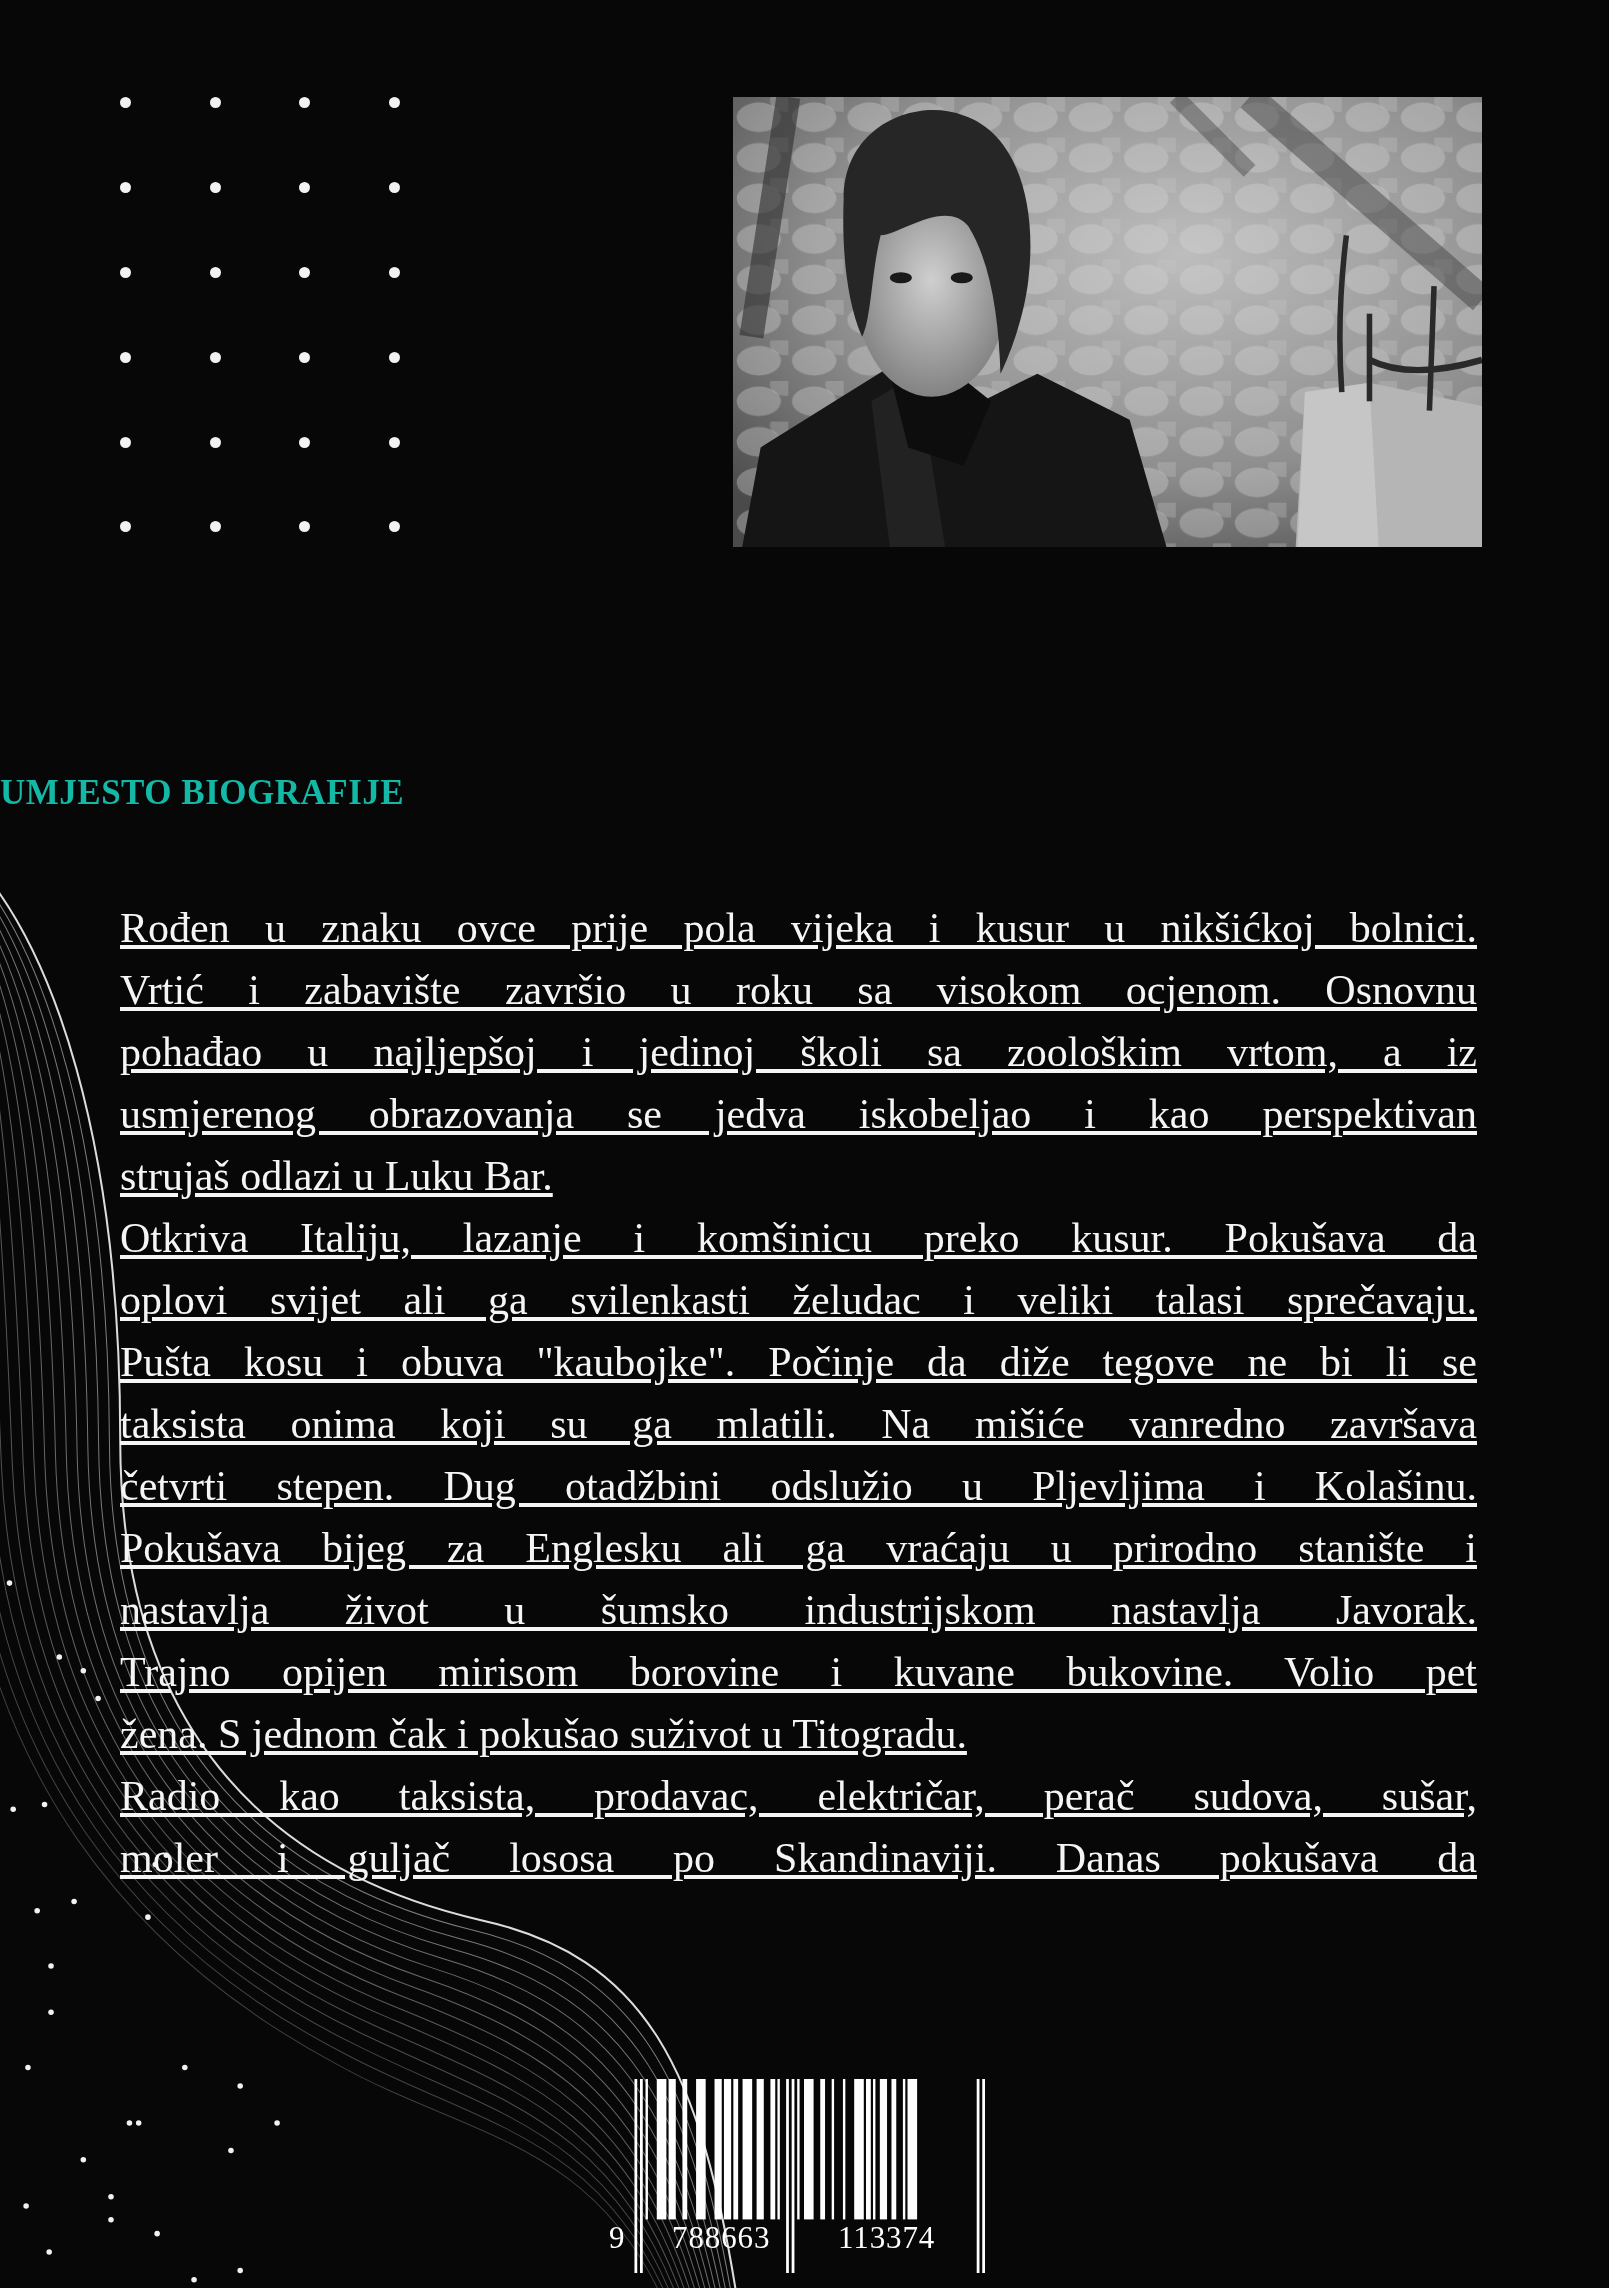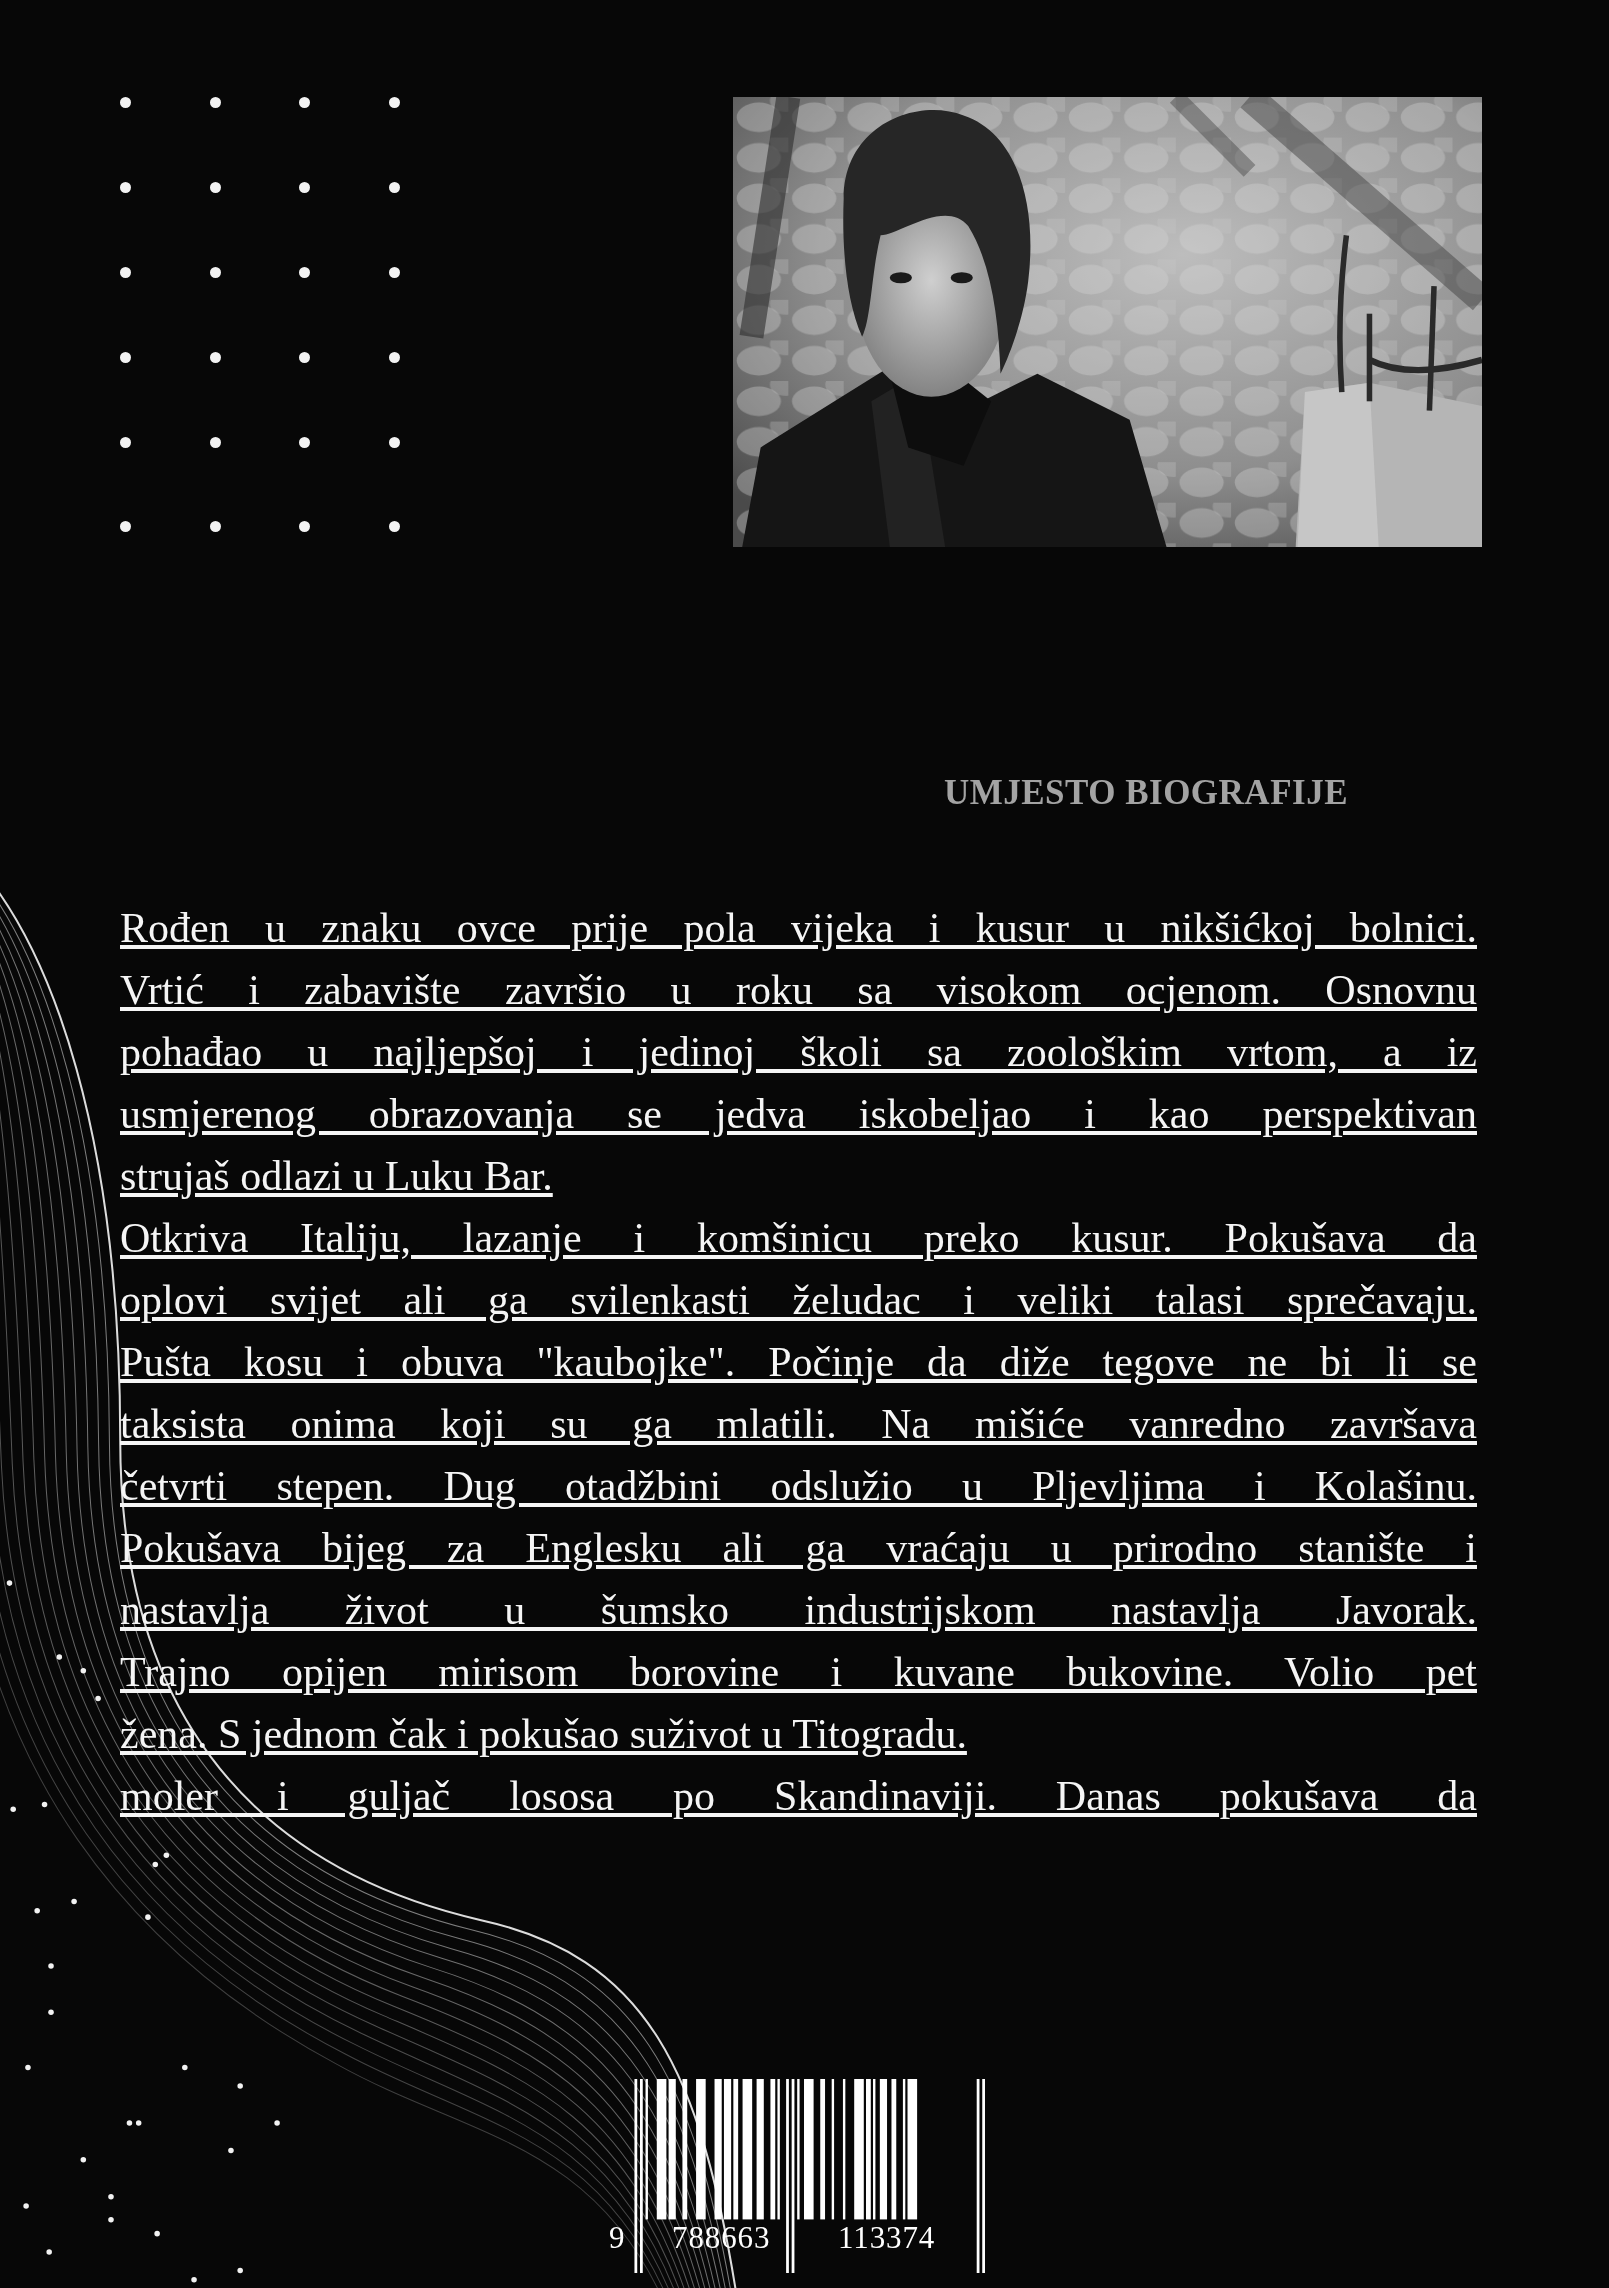--- a/index.html
+++ b/index.html
@@ -21,24 +21,24 @@
     position: absolute; left: 733px; top: 97px; width: 749px; height: 450px;
     overflow: hidden;
     background: #888;
   }
   .photo svg { display: block; width: 100%; height: 100%; }
   .waves {
     position: absolute; left: 0; top: 868px; width: 831px; height: 1421px;
   }
   .title {
     position: absolute; left: 0; width: 1348px; top: 773px;
-    text-align: right;
+    text-align: left;
     font-family: "Liberation Serif", "DejaVu Serif", serif;
     font-weight: bold; font-size: 35px; letter-spacing: 0.5px;
-    color: #a3a3a3;
+    color: #14b8a6;
   }
   .bio {
     position: absolute; left: 120px; top: 897px; width: 1357px;
     font-family: "Liberation Serif", "DejaVu Serif", serif;
     font-size: 42px; line-height: 62px;
     color: #f5f5f5;
     text-align: justify;
   }
   .bio .line { display: block; white-space: nowrap; text-align-last: justify; text-decoration: underline; }
   .bio .line.last { text-align-last: left; }
@@ -232,20 +232,21 @@
     <span class="line last">strujaš odlazi u Luku Bar.</span>
     <span class="line">Otkriva Italiju, lazanje i komšinicu preko kusur. Pokušava da</span>
     <span class="line">oplovi svijet ali ga svilenkasti želudac i veliki talasi sprečavaju.</span>
     <span class="line">Pušta kosu i obuva  "kaubojke". Počinje da diže tegove ne bi li se</span>
     <span class="line">taksista onima koji su ga mlatili. Na mišiće vanredno završava</span>
     <span class="line">četvrti stepen. Dug otadžbini odslužio u Pljevljima i Kolašinu.</span>
     <span class="line">Pokušava bijeg za Englesku ali ga vraćaju u prirodno stanište i</span>
     <span class="line">nastavlja život u šumsko industrijskom nastavlja Javorak.</span>
     <span class="line">Trajno opijen mirisom borovine i kuvane bukovine. Volio pet</span>
     <span class="line last">žena.  S jednom čak i pokušao suživot u Titogradu.</span>
+    <span class="line">Radio kao taksista, prodavac, električar, perač sudova, sušar,</span>
     <span class="line">moler i guljač lososa po Skandinaviji. Danas pokušava da</span>
   </div>
 
 <div class="barcode">
   <svg id="barcode-svg" viewBox="0 0 400 210" preserveAspectRatio="none">
       <rect x="7" y="0" width="3" height="210" fill="#fff"></rect>
       <rect x="13" y="0" width="3" height="210" fill="#fff"></rect>
       <rect x="19" y="0" width="2.6" height="152" fill="#fff"></rect>
       <rect x="31.2" y="0" width="10.4" height="152" fill="#fff"></rect>
       <rect x="44" y="0" width="7.800000000000001" height="152" fill="#fff"></rect>

